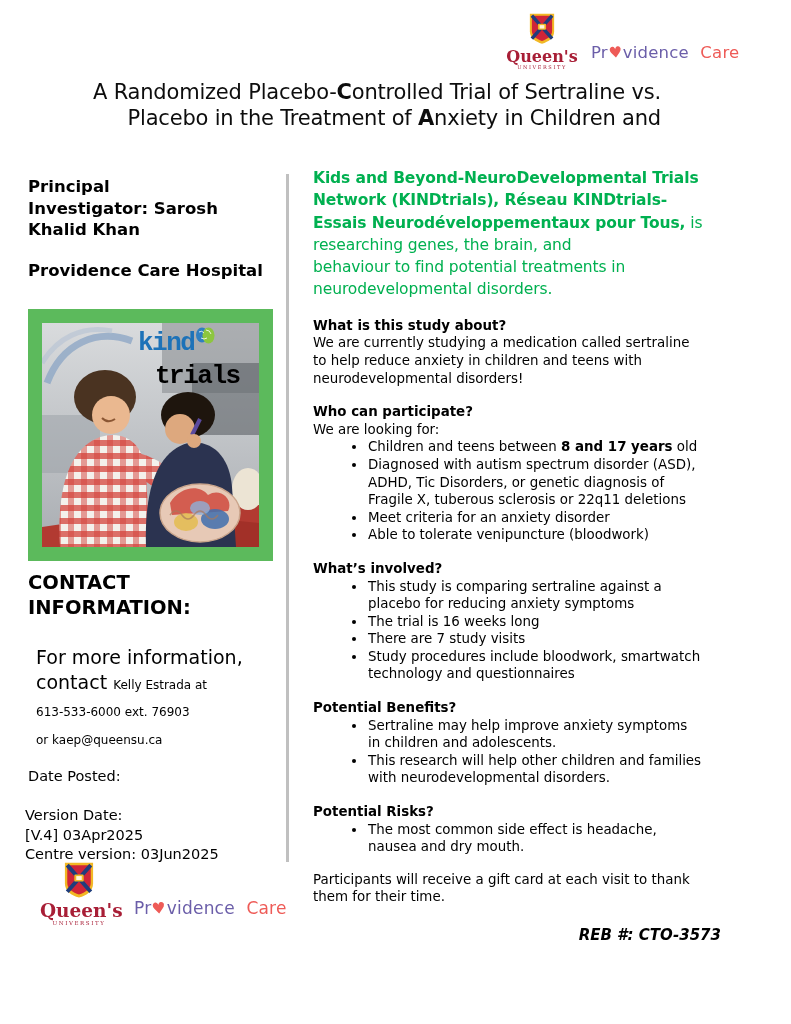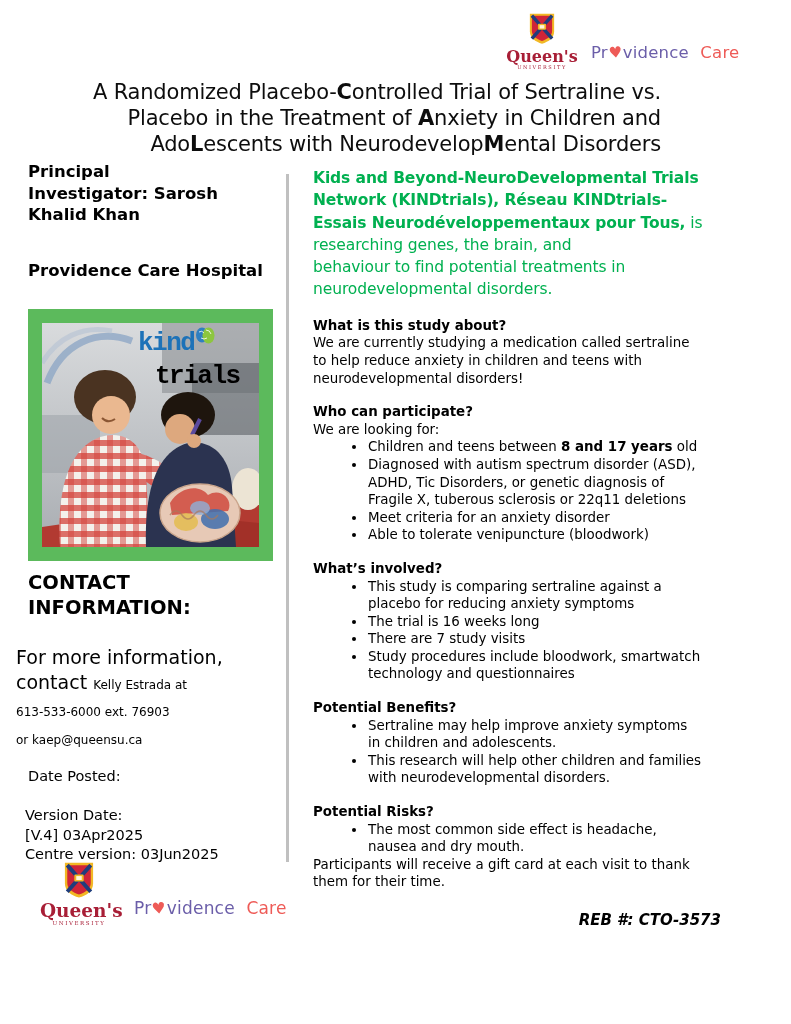--- a/index.html
+++ b/index.html
@@ -21,32 +21,32 @@
   .q-top .q-word { font-size:16px; margin-top:1px; }
   .q-top .q-univ { font-size:5px; }
 
   .prov-logo { white-space:nowrap; letter-spacing:0.2px; }
   .prov-name { color:#6b5ea9; font-weight:500; }
   .prov-care { color:#ee5b57; font-weight:500; margin-left:6px; }
   .heart { color:#ee5b57; display:inline-block; transform:rotate(-6deg) scale(0.92); }
   .prov-top { position:absolute; left:591px; top:43px; font-size:16.5px; }
 
   
-  .pi        { position:absolute; left:28px; top:161px; width:250px; font-size:16.5px; font-weight:700; line-height:21.5px; }
+  .pi        { position:absolute; left:28px; top:176px; width:250px; font-size:16.5px; font-weight:700; line-height:21.5px; }
   .hospital  { position:absolute; left:28px; top:261px; width:258px; font-size:16.5px; font-weight:700; }
   .photo     { position:absolute; left:28px; top:309px; background:#5cba5c; padding:14px; width:217px; height:224px;font-family:Liberation Mono, monospace; }
   .photo-inner { position:relative; width:217px; height:224px; overflow:hidden; }
   .photo-inner svg.scene { display:block; }
   .kt { position:absolute; top:3px; left:96px; line-height:0.8; }
   .kt .kind   { font-size:26px; font-weight:700; letter-spacing:-1.5px; color:#1d72b8; display:inline-block; }
   .kt .trials { font-size:26px; font-weight:700; letter-spacing:-1.5px; color:#000000; display:block; margin-left:17px; margin-top:12px; }
   .ktb { vertical-align:6px; margin-left:1px; }
 
   .contact-h { position:absolute; left:28px; top:570px; font-size:19.5px; font-weight:700; line-height:25px; }
-  .contact-p { position:absolute; left:16px; top:645px; width:256px; font-size:19px; line-height:24.5px; }
+  .contact-p { position:absolute; left:36px; top:645px; width:256px; font-size:19px; line-height:24.5px; }
   .contact-p .seg-small { font-size:12px; }
   .date-posted { position:absolute; left:28px; top:768px; font-size:14.5px; }
   .version     { position:absolute; left:25px; top:806px; font-size:14.5px; line-height:19.5px; }
 
   .blogos { position:absolute; left:40px; top:862px; display:flex; align-items:flex-start; }
   .q-bottom { width:78px; }
   .q-bottom .q-word { font-size:18.5px; margin-top:0; }
   .q-bottom .q-univ { font-size:5.5px; }
   .prov-bottom { font-size:17px; margin-left:16px; margin-top:36px; }
 
@@ -54,32 +54,31 @@
   .divider { position:absolute; left:286px; top:174px; width:3px; height:688px; background:#c0c0c0; }
 
   
   .rcol { position:absolute; left:313px; top:167px; width:437px; }
   .intro { color:#00b050; font-size:15.5px; line-height:22.3px; letter-spacing:-0.1px; }
   .sec { margin-top:16px; font-size:13.4px; line-height:17.6px; }
   .sec h3 { margin:0; font-size:13.4px; font-weight:700; }
   .sec p  { margin:0; }
   .sec ul { margin:0; padding-left:54px; }
   .sec li { padding-left:1px; }
-  .closing { margin-top:0; font-size:13.4px; line-height:17.6px; }
+  .closing { margin-top:15px; font-size:13.4px; line-height:17.6px; }
   .reb { margin-top:20px; padding-right:29px; text-align:right; font-size:15px; font-weight:700;font-style:italic; }
 </style>
 </head>
 <body>
 
 <div class="page">
 
   <div class="title">
     <div><span>A Randomized Placebo-</span><span class="seg-b">C</span><span>ontrolled Trial of Sertraline vs.</span></div>
     <div><span>Placebo in the Treatment of </span><span class="seg-b">A</span><span>nxiety in Children and</span></div>
-    <div><span>Ado</span><span class="seg-b">L</span><span>escents with Neurodevelop</span><span class="seg-b">M</span><span>ental Disorders</span></div>
   </div>
 
   <div class="q-logo q-top">
     <svg width="28" height="31" viewBox="0 0 40 46">
       <path d="M2,1 h36 v26 c0,10 -8,15.5 -18,18.5 c-10,-3 -18,-8.5 -18,-18.5 Z" fill="#f2b824"></path>
       <path d="M5,4 h30 v22.5 c0,8 -7,12.5 -15,15 c-8,-2.5 -15,-7 -15,-15 Z" fill="#cf2438"></path>
       <path d="M5,4 L35,38 M35,4 L5,38" stroke="#1f3d7c" stroke-width="5"></path>
       <rect x="14" y="16" width="12" height="9" rx="1.5" fill="#f2b824"></rect>
       <rect x="16.5" y="18" width="7" height="5" fill="#fdf5dc"></rect>
     </svg>

